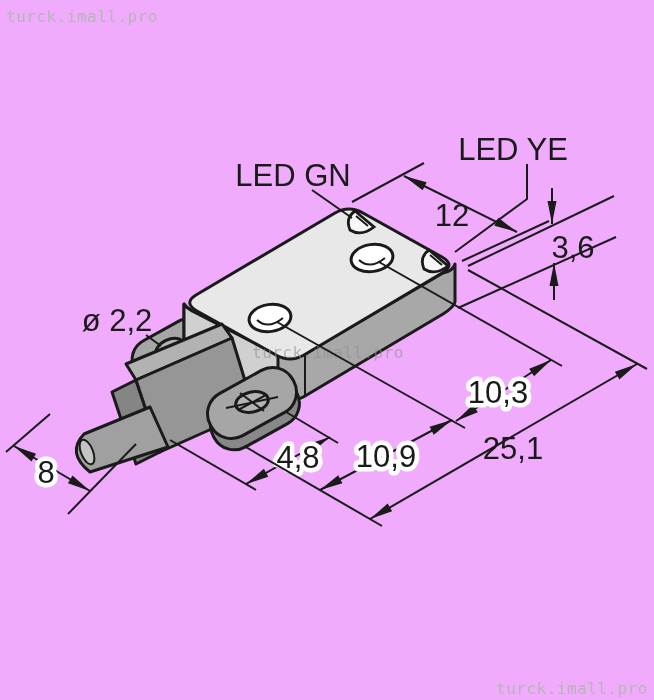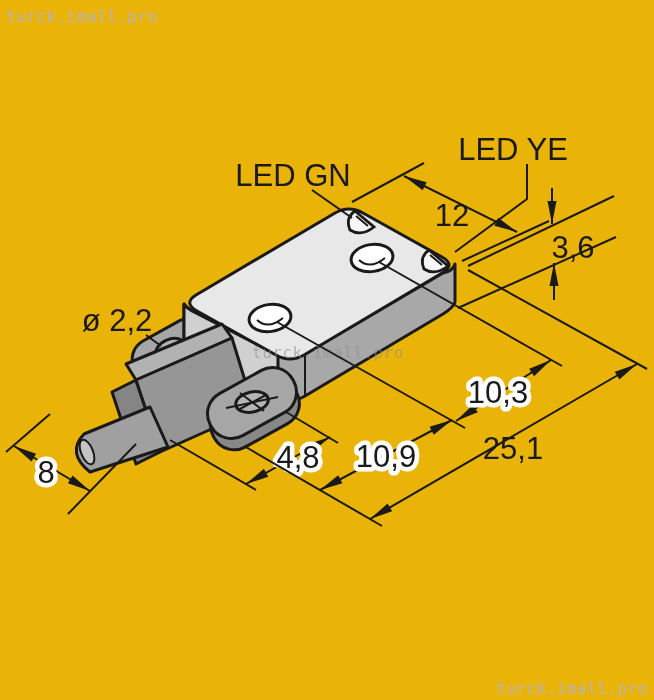--- a/index.html
+++ b/index.html
@@ -1,16 +1,16 @@
 <!DOCTYPE html>
 <html style="--line: #1a1a1a; --body_top: #e8e8e8; --body_side: #a8a8a8; --body_end: #d0d0d0; --block: #969696; --block_dark: #858585; --block_light: #b2b2b2; --ear: #a6a6a6; --ear_side: #888888; --hole: #b4b4b4; --cable: #a0a0a0; --cable_cap: #c4c4c4; --watermark: #b5b5b5;"><head>
 <meta charset="utf-8">
 <style>
   html,body{margin:0;padding:0;background:#ffffff;}
-  .stage{position:relative;width:654px;height:700px;background:#eab308;overflow:hidden;
+  .stage{position:relative;width:654px;height:700px;background:#f0abfc;overflow:hidden;
          font-family:"Liberation Sans",sans-serif;}
   svg{display:block;}
   
   .ln{stroke:var(--line,#1a1a1a);fill:none;}
   .outline{stroke:var(--line,#1a1a1a);stroke-width:3;stroke-linejoin:round;}
   .thin{stroke-width:2;}
   .dim{stroke:var(--line,#1a1a1a);stroke-width:2;fill:none;}
   .f-top{fill:var(--body_top,#e8e8e8);}
   .f-side{fill:var(--body_side,#a8a8a8);}
   .f-end{fill:var(--body_end,#d0d0d0);}

